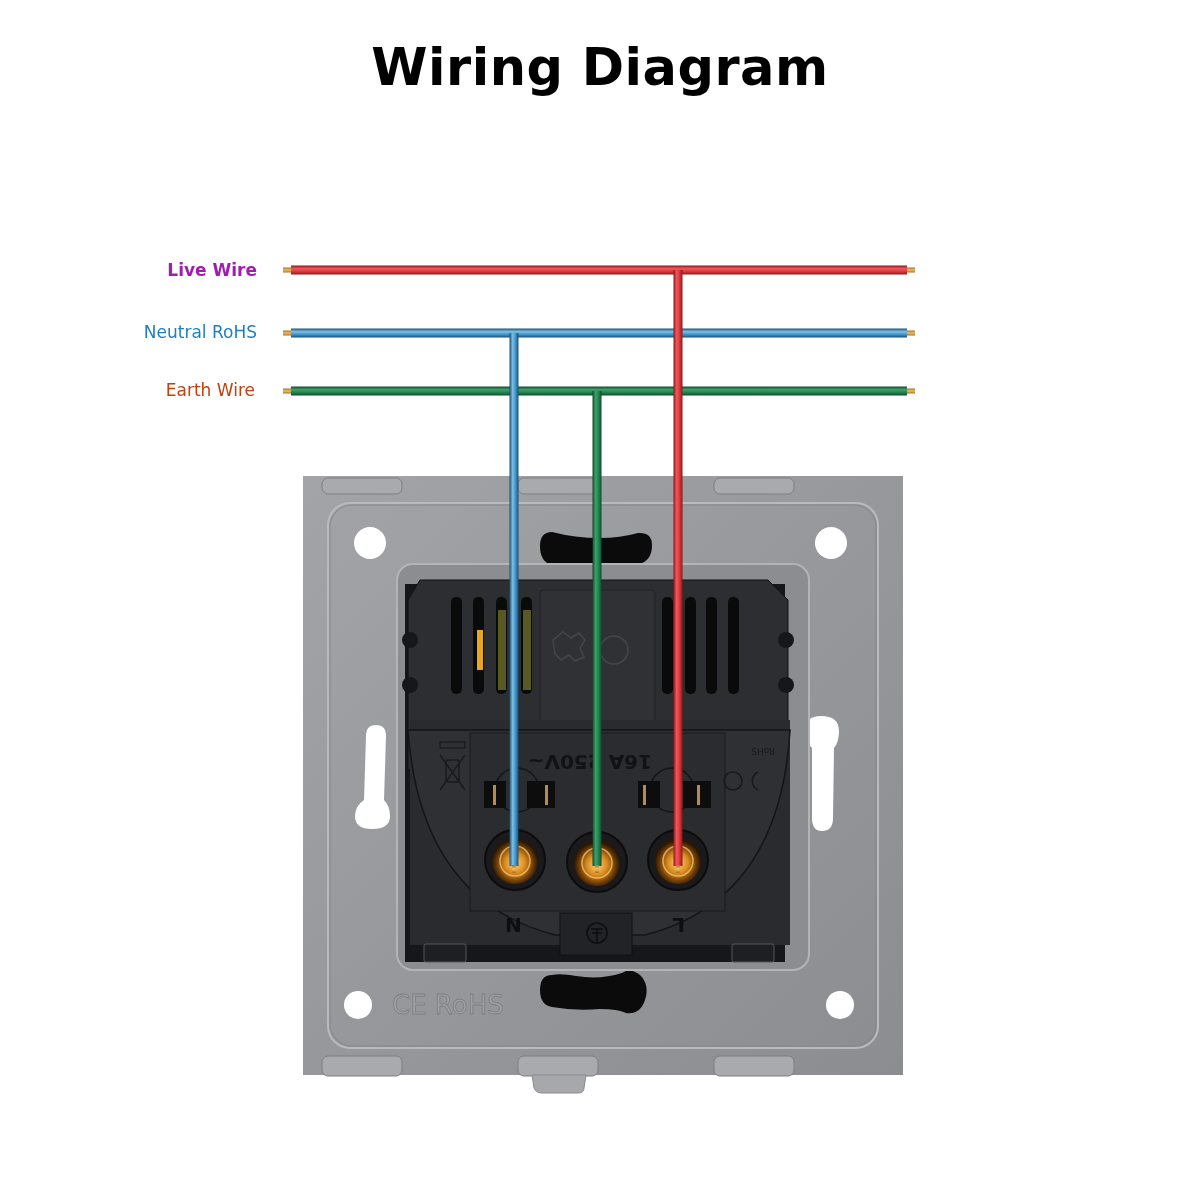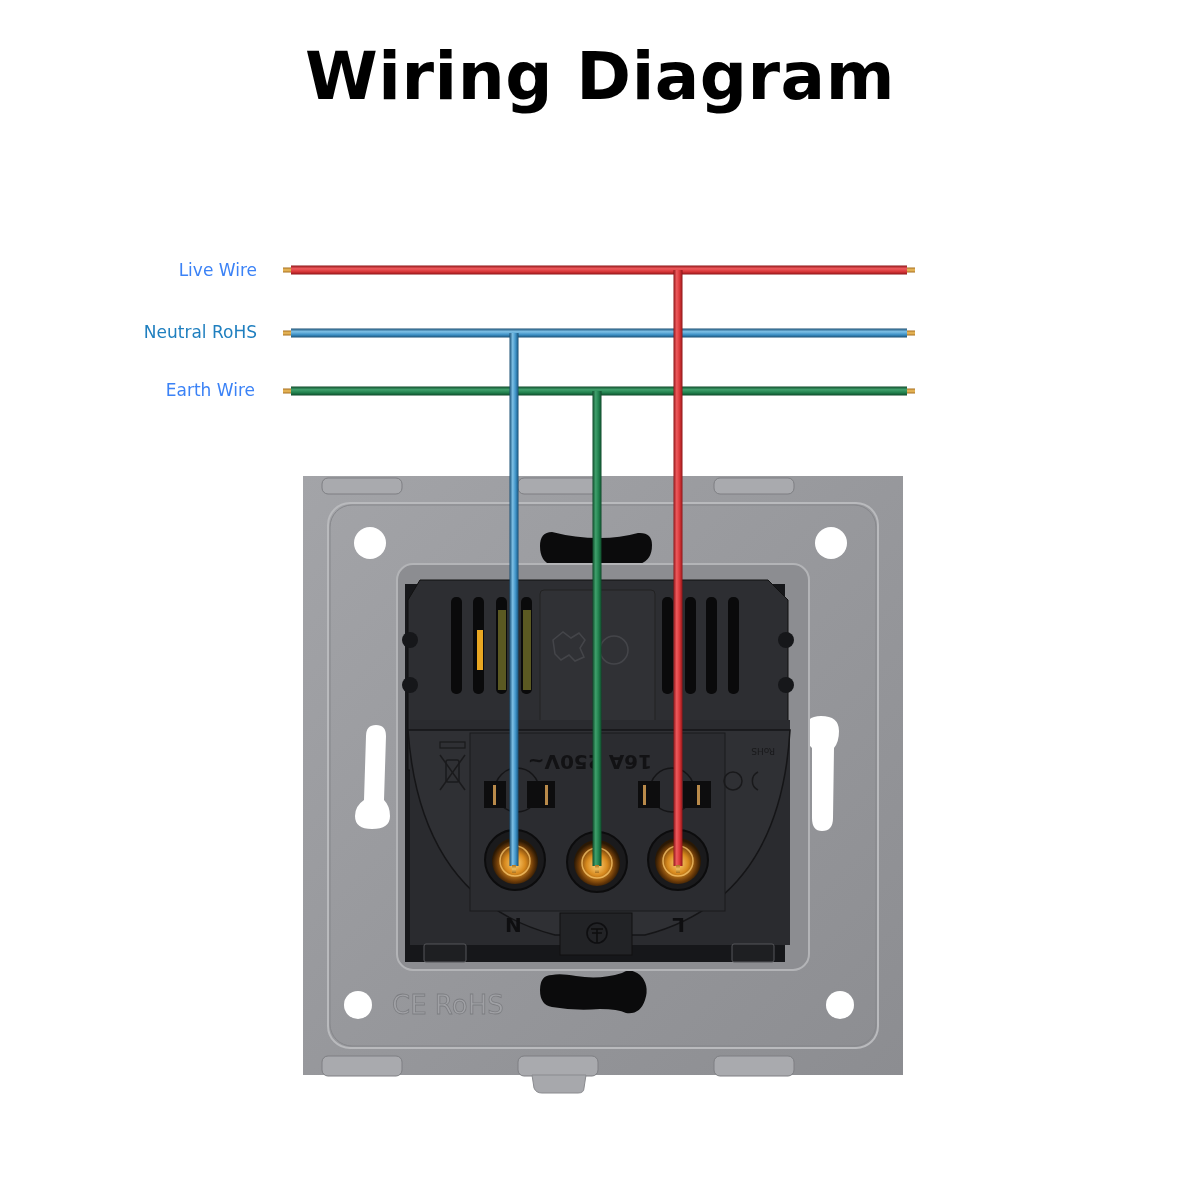--- a/index.html
+++ b/index.html
@@ -1,30 +1,30 @@
 <!DOCTYPE html>
 <html><head>
 <meta charset="utf-8">
 <style>
   html, body { margin:0; padding:0; background:#ffffff; }
   body { width:1200px; height:1200px; position:relative; overflow:hidden; font-family:"DejaVu Sans", sans-serif; }
-  #title { position:absolute; left:0; top:38px; width:1200px; text-align:center; font-size:66px; font-weight:bold; color:#000; letter-spacing:0.5px; font-family:"DejaVu Sans", sans-serif; }
+  #title { position:absolute; left:0; top:38px; width:1200px; text-align:center; font-size:51px; font-weight:bold; color:#000; letter-spacing:0.5px; font-family:"DejaVu Sans", sans-serif; }
   .wire-label { position:absolute; font-size:17px; text-align:right; width:200px; font-family:"DejaVu Sans", sans-serif; }
   #lbl-live { left:57px; top:260px; }
   #lbl-neutral { left:57px; top:322px; }
   #lbl-earth { left:55px; top:380px; }
   svg#diagram { position:absolute; left:0; top:0; }
 </style>
 </head>
 <body>
 
 <div id="title">Wiring Diagram</div>
-<div class="wire-label" id="lbl-live" style="color: #3b82f6;">Live Wire</div>
+<div class="wire-label" id="lbl-live" style="color: #a21caf; font-weight: bold;">Live Wire</div>
 <div class="wire-label" id="lbl-neutral" style="color: rgb(31, 127, 191);">Neutral RoHS</div>
-<div class="wire-label" id="lbl-earth" style="color: #3b82f6;">Earth Wire</div>
+<div class="wire-label" id="lbl-earth" style="color: #c2410c;">Earth Wire</div>
 
 <svg id="diagram" width="1200" height="1200" viewBox="0 0 1200 1200">
   <defs>
     <linearGradient id="gH-live" x1="0" y1="0" x2="0" y2="1">
       <stop offset="0" class="s-live-dark" stop-color="#8e1518"></stop>
         <stop offset="0.35" class="s-live-light" stop-color="#ee5a5d"></stop>
         <stop offset="0.7" class="s-live-mid" stop-color="#d63436"></stop>
         <stop offset="1" class="s-live-dark" stop-color="#8e1518"></stop>
     </linearGradient>
     <linearGradient id="gV-live" x1="0" y1="0" x2="1" y2="0">

